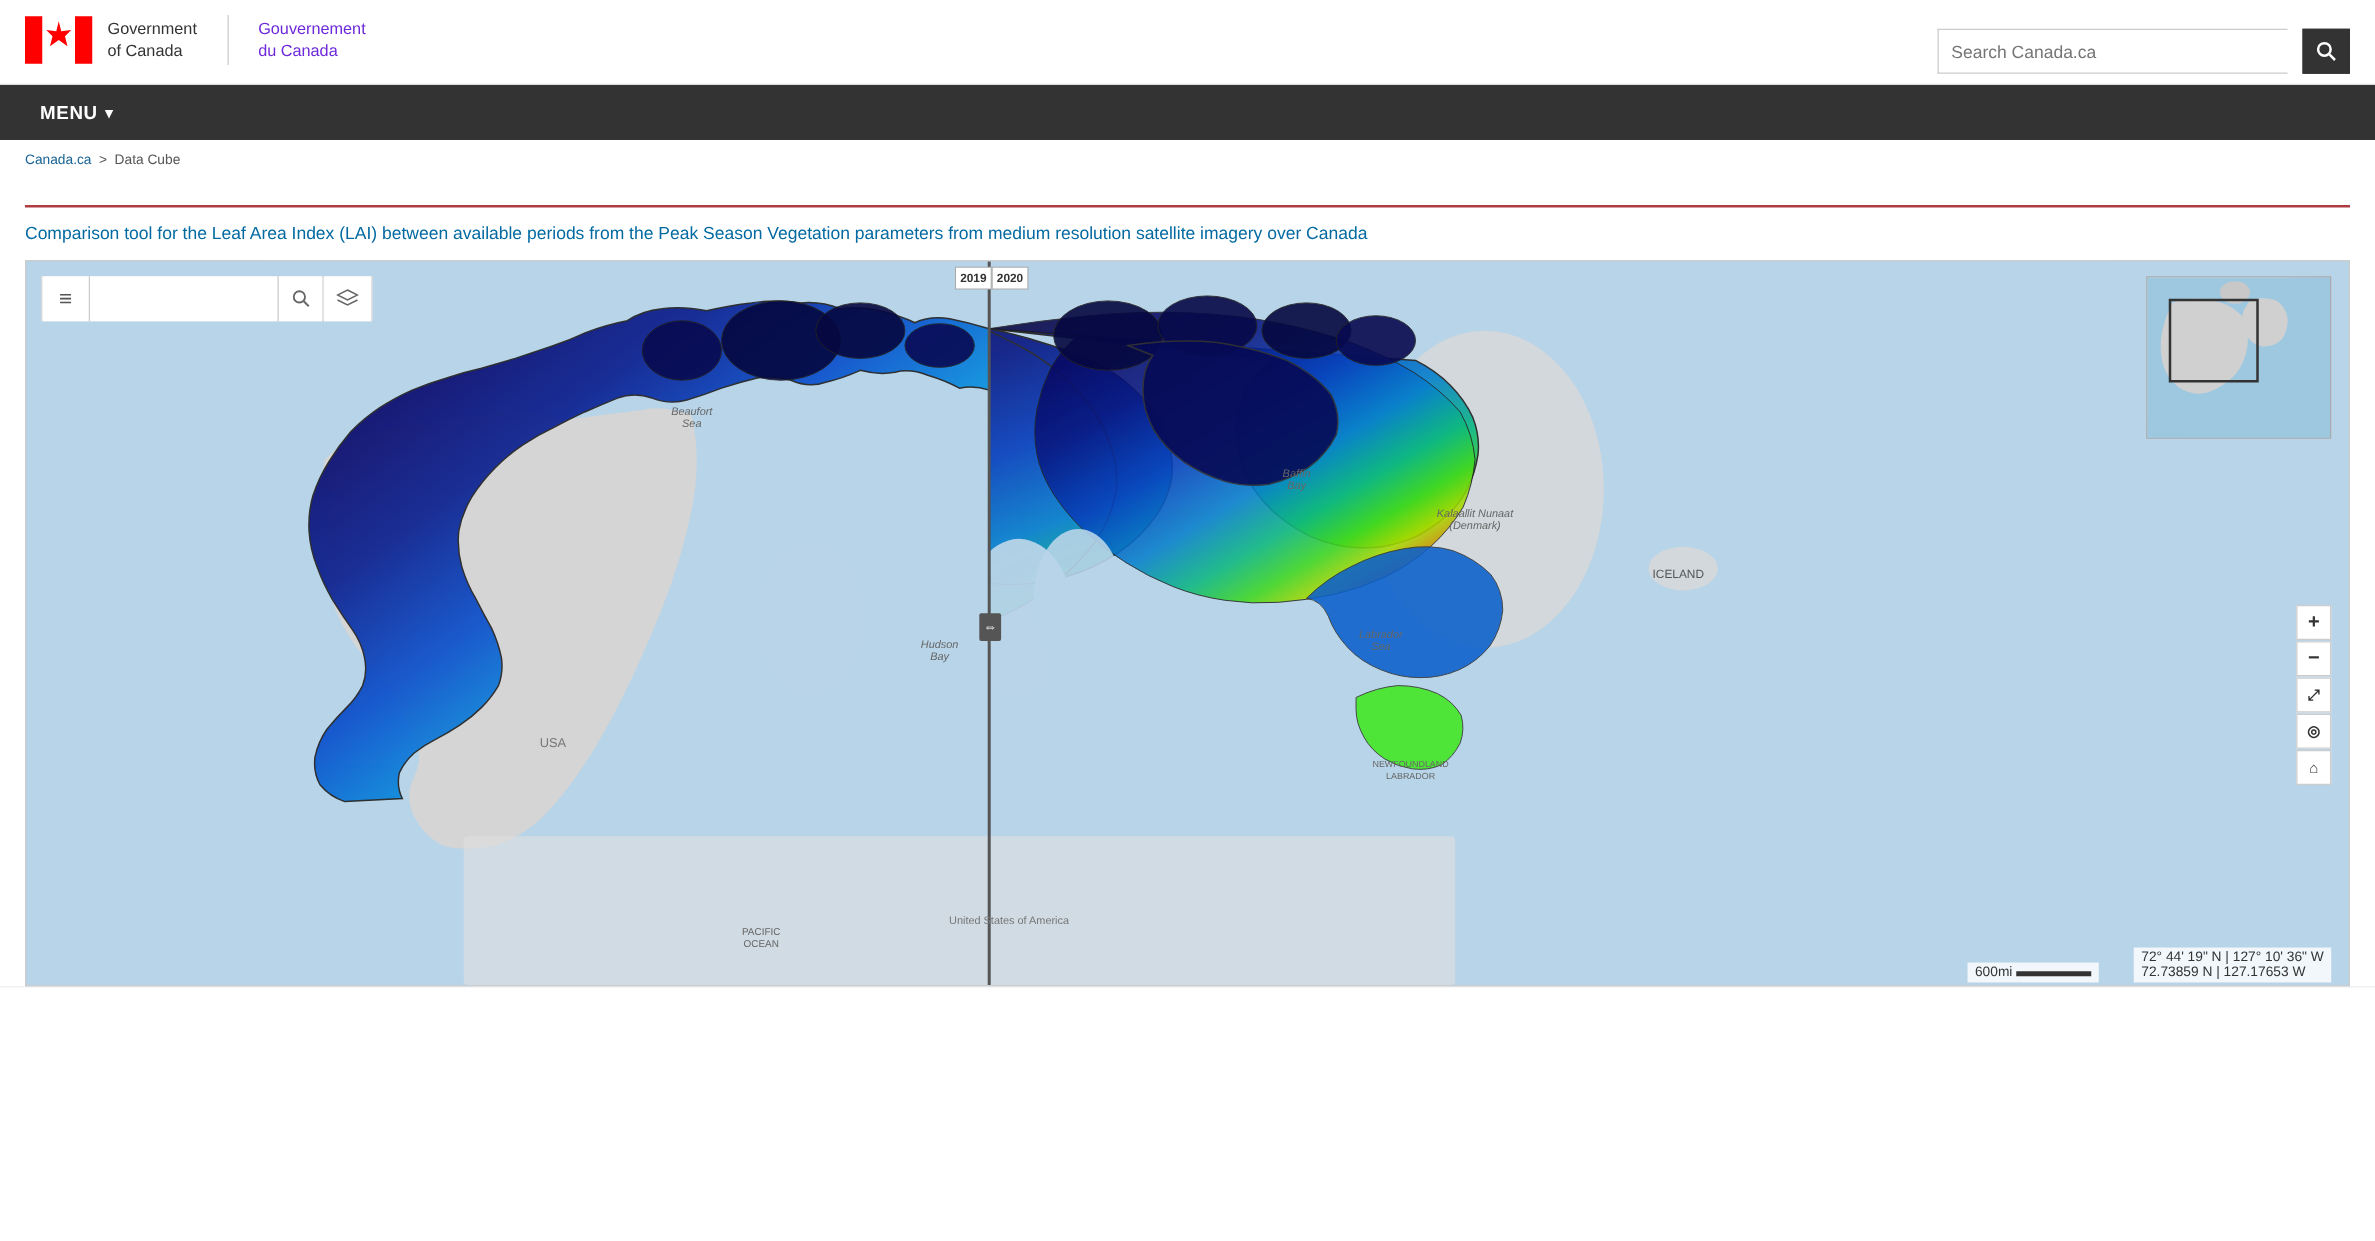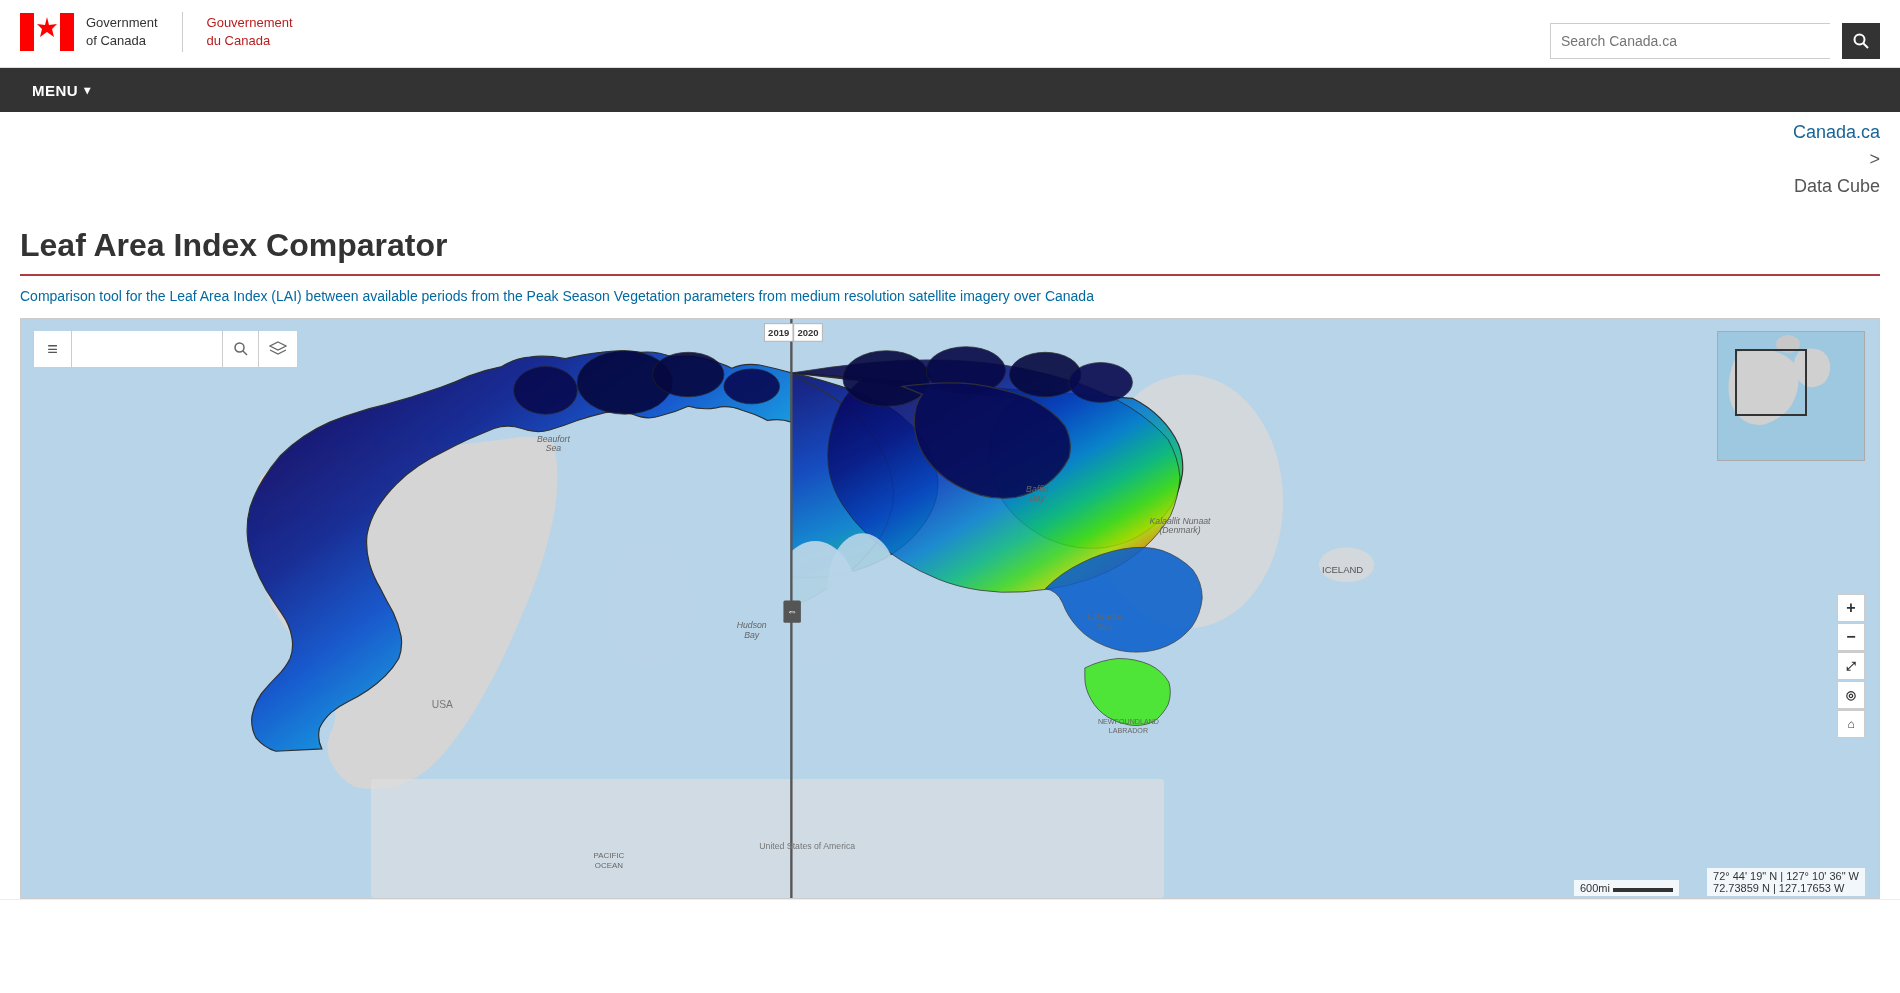--- a/index.html
+++ b/index.html
@@ -79,26 +79,25 @@
       align-items: center;
       gap: 6px;
       padding: 0 12px;
       height: 44px;
       letter-spacing: 0.5px;
     }
 
     
     #breadcrumb {
       padding: 10px 20px;
-      font-size: 18px;
+      font-size: 11px;
       color: #555;
       display: flex;
       align-items: flex-end;
       gap: 6px;
-      flex-direction: column;
     }
     #breadcrumb a {
       color: #1a6496;
       text-decoration: none;
     }
 
     
     #page-content {
       padding: 20px 20px 0 20px;
     }
@@ -288,21 +287,21 @@
       <rect x="0" y="8" width="14" height="38" fill="#ff0000"></rect>
       <rect x="14" y="8" width="26" height="38" fill="#ffffff"></rect>
       <rect x="40" y="8" width="14" height="38" fill="#ff0000"></rect>
 
       <polygon points="27,12 29,20 37,19 32,24 34,32 27,27 20,32 22,24 17,19 25,20" fill="#ff0000"></polygon>
     </svg>
     <div id="gov-text">
       <span class="en">Government<br>of Canada</span>
     </div>
     <div style="width:1px;height:40px;background:#ccc;margin:0 12px;"></div>
-    <div id="gov-text-fr" style="font-size:13px;color:#b91c1c;line-height:1.4;">
+    <div id="gov-text-fr" style="font-size:13px;color:#6d28d9;line-height:1.4;">
       Gouvernement<br>du Canada
     </div>
   </div>
   <div id="search-area">
     <input id="search-input" type="text" placeholder="Search Canada.ca" style="">
     <button id="search-button">
       <svg width="16" height="16" viewBox="0 0 16 16" fill="white">
         <circle cx="6.5" cy="6.5" r="5" stroke="white" stroke-width="2" fill="none"></circle>
         <line x1="10.5" y1="10.5" x2="15" y2="15" stroke="white" stroke-width="2"></line>
       </svg>
@@ -317,21 +316,20 @@
   </button>
 </div>
 
 <div id="breadcrumb">
   <a href="#">Canada.ca</a>
   <span>&gt;</span>
   <span>Data Cube</span>
 </div>
 
 <div id="page-content">
-  <h1 id="page-title">Leaf Area Index Comparator</h1>
   <hr id="title-line">
   <p id="page-desc">Comparison tool for the Leaf Area Index (LAI) between available periods from the Peak Season Vegetation parameters from medium resolution satellite imagery over Canada</p>
 
   <div id="map-container">
 
     <svg id="map-canvas" viewBox="0 0 1860 730" xmlns="http://www.w3.org/2000/svg">
 
       <rect width="1860" height="730" fill="#b8d4e8"></rect>
 
       <ellipse cx="1230" cy="230" rx="120" ry="160" fill="#d8d8d8" opacity="0.8"></ellipse>

